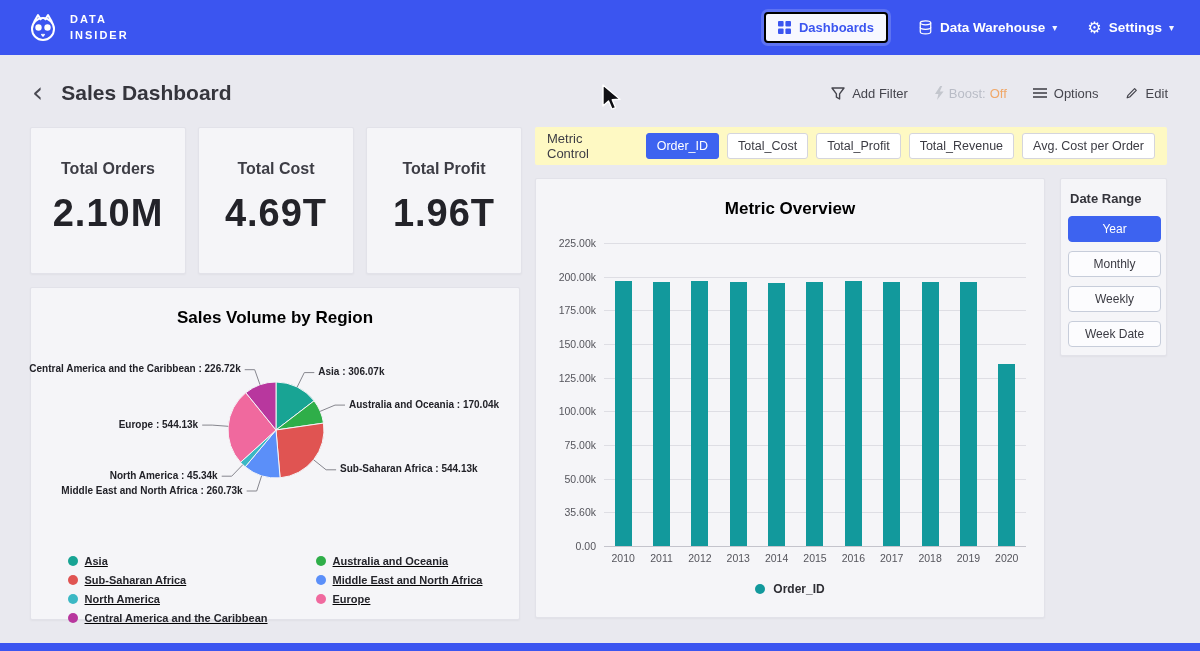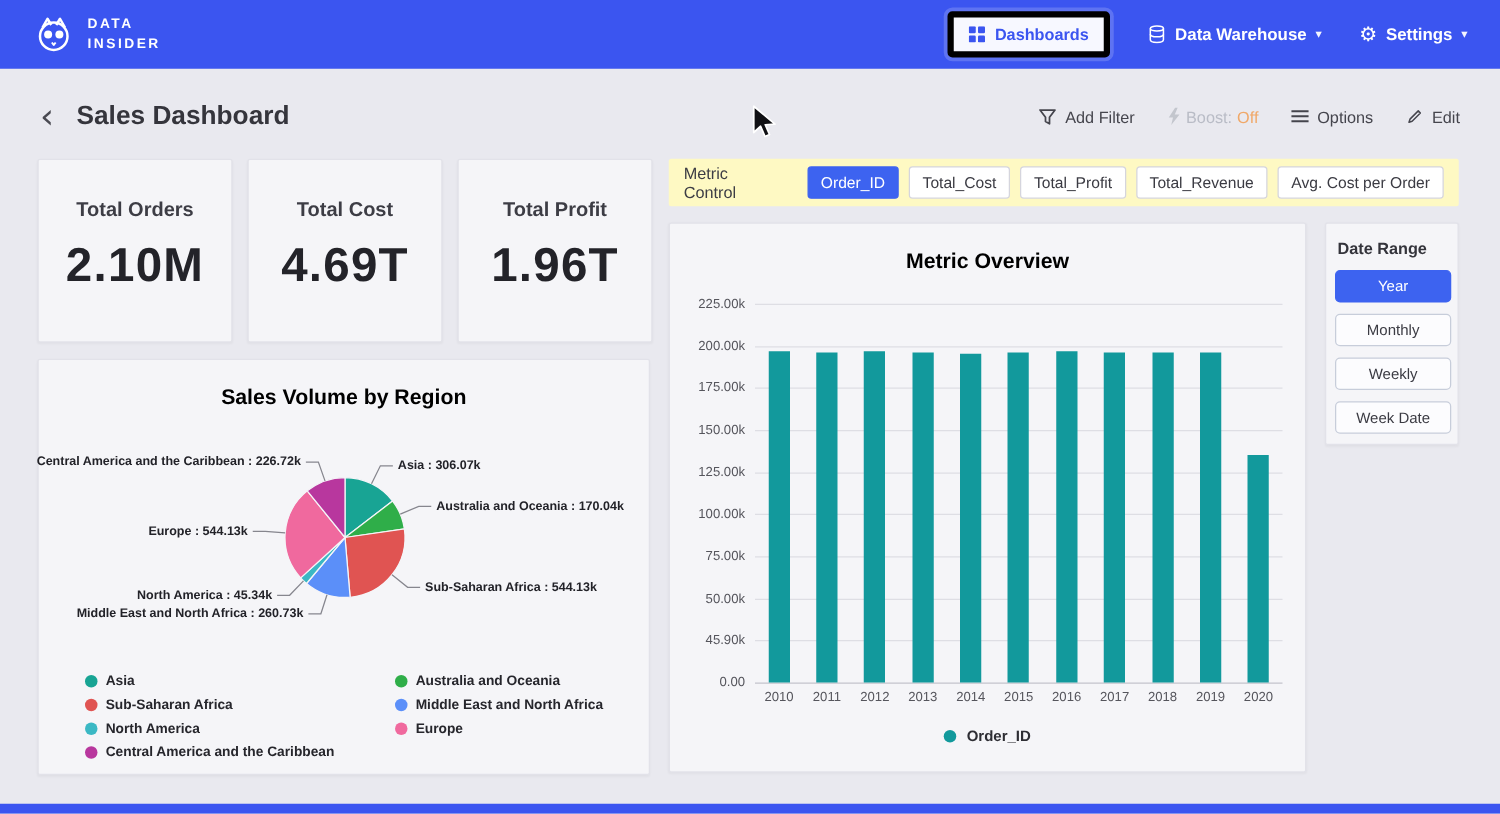--- a/index.html
+++ b/index.html
@@ -7,21 +7,21 @@
   body { font-family:"Liberation Sans", sans-serif; background:#e9e9ef; overflow:hidden; }
   .app { position:relative; width:1200px; height:651px; background:#e9e9ef; overflow:hidden;padding-left:27px; }
 
   
   .navbar { position:absolute; top:0; left:0; right:0; height:55px; background:#3b55f0;
             display:flex; align-items:center; justify-content:space-between; padding:0 26px; }
   .brand { display:flex; align-items:center; gap:10px; color:#fff; cursor:pointer; }
   .brand-text div { font-size:11px; font-weight:bold; letter-spacing:2px; line-height:1.45; }
   .nav-right { display:flex; align-items:center; gap:30px; }
   .dash-btn { display:flex; align-items:center; gap:8px; background:#f7f8ff; color:#3b55f0;
-              border:5px solid #000000; border-radius:4px; padding:6px 12px; font-size:13px;
+              border:2px solid #000000; border-radius:4px; padding:6px 12px; font-size:13px;
               font-weight:bold; font-family:inherit; cursor:pointer; box-shadow:0 0 0 3px rgba(255,255,255,0.18); }
   .nav-link { display:flex; align-items:center; gap:7px; color:#fff; font-size:13.5px; font-weight:600; cursor:pointer; }
   .caret { font-size:10px; font-family:"DejaVu Sans", sans-serif; opacity:.95; }
   .gear { font-size:16px; line-height:1; font-family:"DejaVu Sans", sans-serif; }
 
   
   .page-header { position:absolute; top:72px; left:0; right:0; height:42px; display:flex;
                  align-items:center; justify-content:space-between; padding:0 32px; }
   .ph-left { display:flex; align-items:center; gap:18px; }
   .back-btn { font-size:28px; color:#4a4a52; line-height:0.9; cursor:pointer; font-family:"DejaVu Sans", sans-serif; }
@@ -73,21 +73,21 @@
   .dr-label { font-size:13px; font-weight:600; color:#34343b; margin:2px 0 10px 2px; }
   .dr-btn { display:block; width:93px; margin:0 auto 9px; padding:5px 0; text-align:center; font-size:12px;
             font-family:inherit; border-radius:4px; border:1px solid #c7cdda; background:#fcfcfe;
             color:#3b3b43; cursor:pointer; }
   .dr-btn.active { background:#3d63f0; border-color:#3d63f0; color:#fff; }
 
   
   .pie-card { left:30px; top:287px; width:490px; height:333px; }
   .pie-svg { display:block; width:490px; height:205px; margin-top:2px; overflow:visible; }
   .pie-legend { display:grid; grid-template-rows:repeat(4, auto); grid-auto-flow:column;
-                justify-content:center; column-gap:48px; row-gap:7px; margin-top:4px; }
+                justify-content:center; column-gap:48px; row-gap:7px; margin-top:20px;text-decoration:underline; }
   .legend-item { display:flex; align-items:center; gap:7px; font-size:11px; font-weight:bold; color:#26262c; }
 
   
   .footer-bar { position:absolute; left:0; right:0; bottom:0; height:8px; background:#3b55f0; }
   .cursor { position:absolute; left:600px; top:84px; z-index:99; pointer-events:none; }
 </style>
 </head>
 <body>
 
 <div class="app">
@@ -210,21 +210,21 @@
           <div class="y-tick" style="top: 33.3333%;">150.00k</div>
           <div class="grid-line" style="top: 44.4444%;"></div>
           <div class="y-tick" style="top: 44.4444%;">125.00k</div>
           <div class="grid-line" style="top: 55.5556%;"></div>
           <div class="y-tick" style="top: 55.5556%;">100.00k</div>
           <div class="grid-line" style="top: 66.6667%;"></div>
           <div class="y-tick" style="top: 66.6667%;">75.00k</div>
           <div class="grid-line" style="top: 77.7778%;"></div>
           <div class="y-tick" style="top: 77.7778%;">50.00k</div>
           <div class="grid-line" style="top: 88.8889%;"></div>
-          <div class="y-tick" style="top: 88.8889%;">45.90k</div>
+          <div class="y-tick" style="top: 88.8889%;">35.60k</div>
           <div class="grid-line axis" style="top: 100%;"></div>
           <div class="y-tick" style="top: 100%;">0.00</div>
         </div>
       <div class="bars-row">
           <div class="bar-col">
             <div class="bar" style="height: 87.3333%; background: rgb(18, 153, 156);"></div>
           </div>
           <div class="bar-col">
             <div class="bar" style="height: 87.2%; background: rgb(18, 153, 156);"></div>
           </div>

